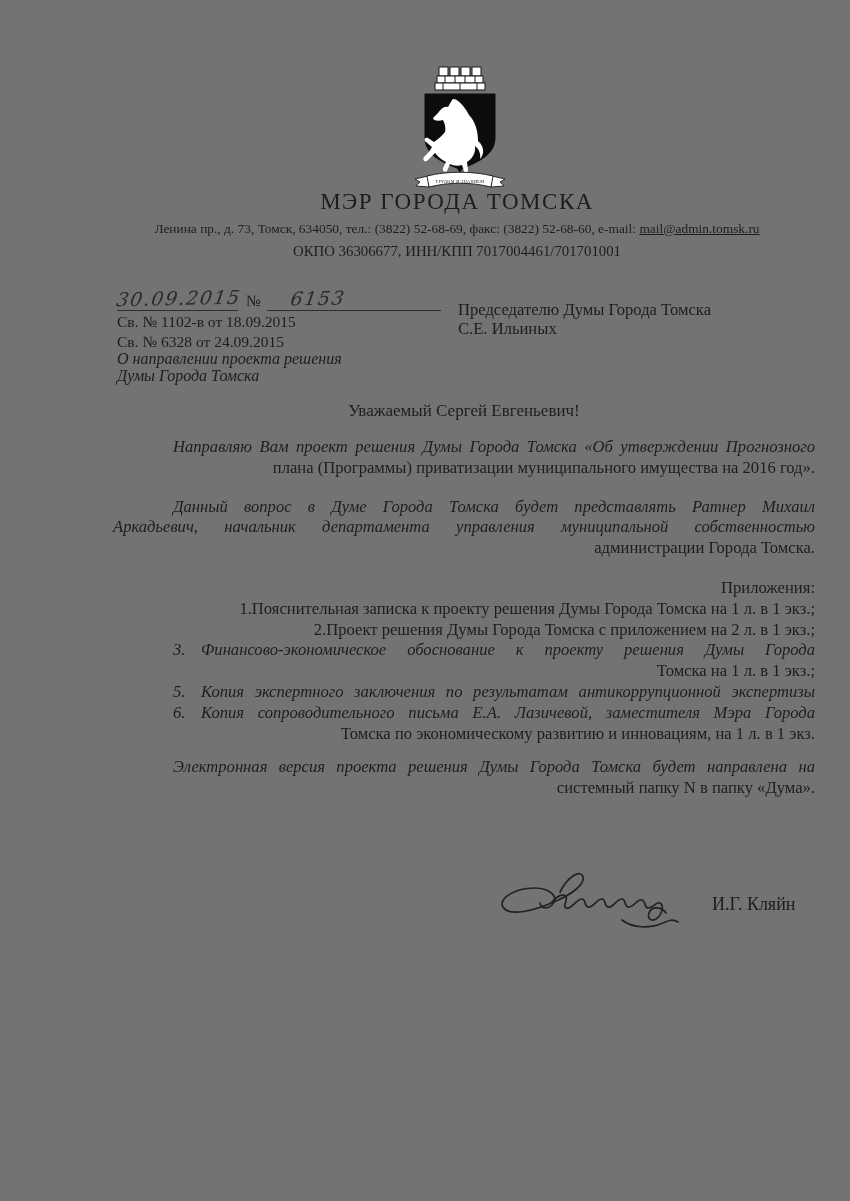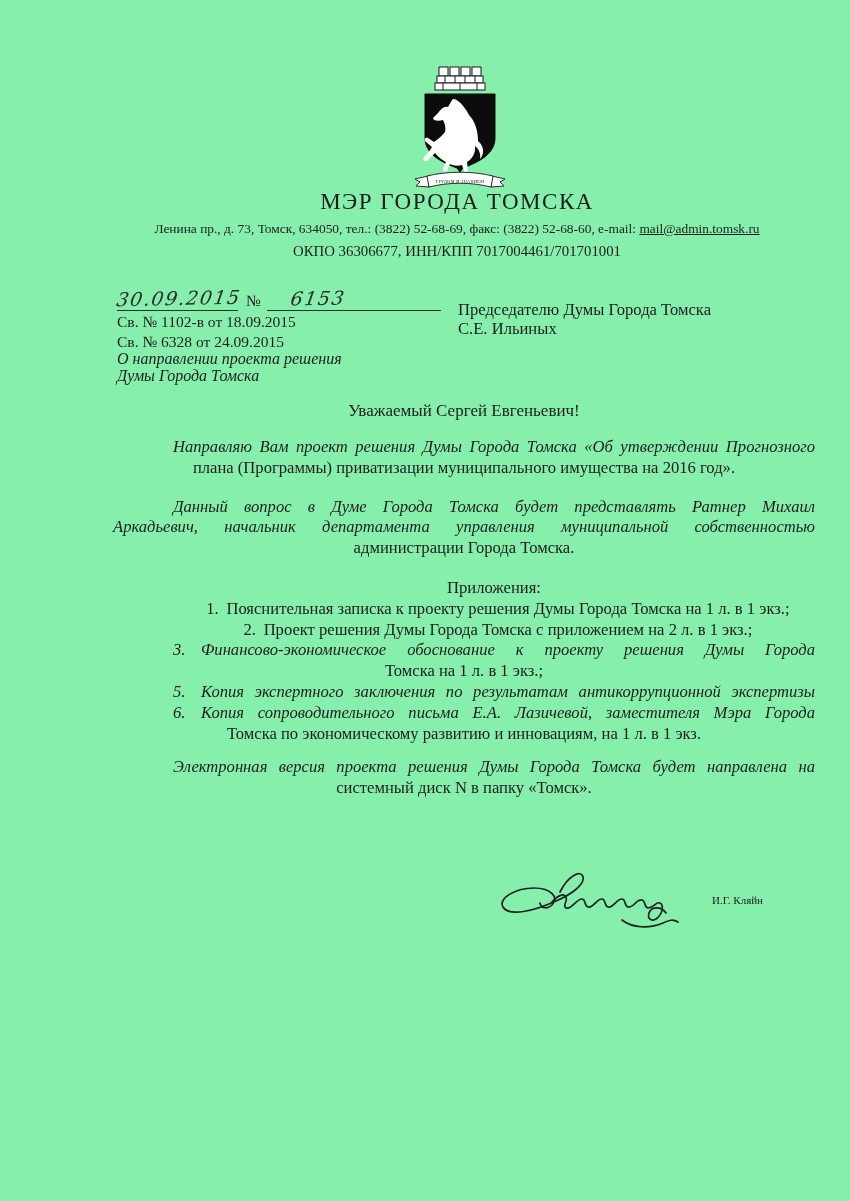--- a/index.html
+++ b/index.html
@@ -1,18 +1,18 @@
 <!DOCTYPE html>
 <html><head>
 <meta charset="utf-8">
 <style>
   html,body { margin:0; padding:0; background:#888; }
   #page {
     position:relative; width:850px; height:1201px; margin:0 auto;
-    background:#86efac; overflow:hidden;
+    background:#737373; overflow:hidden;
     font-family:"Liberation Serif","DejaVu Serif",serif;
     color:#1d1d1d;
     -webkit-font-smoothing:antialiased;
   }
   .abs { position:absolute; }
 
   
   #crest { left:412px; top:64px; width:96px; height:124px; }
   #org-title {
     left:57px; top:189px; width:800px; text-align:center;
@@ -38,32 +38,32 @@
   .wline { border-bottom:1.5px solid #2e2e2e; padding-bottom:1px; }
   #ref-date-cell { width:121px; text-align:center; }
   #ref-no-sign { font-size:15.5px; margin:0 6px 1px 8px; }
   #ref-num-cell { width:150px; text-align:left; padding-left:24px; }
   #ref-svid { left:117px; top:312px; font-size:15.5px; line-height:19.5px; }
   #subject { left:117px; top:350px; font-size:16px; line-height:17.2px; font-style:italic; }
   #addressee { left:458px; top:300px; font-size:16.6px; line-height:19px; }
 
   
   #body-col { left:113px; top:437px; width:702px; font-size:16.6px; line-height:20.8px; }
-  .line { text-align:center; }
+  .line { text-align:right; }
   .line.fj { text-align:justify; text-align-last:justify;font-style:italic; }
   .line.first { text-indent:60px; }
   .num { display:inline-block; width:28px; text-indent:0; }
   #salutation { left:113px; top:401px; width:702px; text-align:center; font-size:17px; }
   .gap-p2 { margin-top:18px; }
   .gap-label { margin-top:19px; }
   .gap-p3 { margin-top:13px; }
 
   
   #sig-flourish { left:494px; top:864px; width:216px; height:76px; }
-  #sig-name { left:712px; top:894px; font-size:11px; white-space:nowrap; }
+  #sig-name { left:712px; top:894px; font-size:18px; white-space:nowrap; }
 </style>
 </head>
 <body>
 
 <div id="page">
 
   <svg id="crest" class="abs" viewBox="0 0 96 124">
     <g stroke="#181818" stroke-width="1" fill="#ffffff">
       <rect x="27" y="3" width="9" height="9"></rect>
       <rect x="38" y="3" width="9" height="9"></rect>
@@ -149,21 +149,21 @@
     <div>
       <div class="line fj first"><span class="num">5.</span><span>Копия экспертного заключения по результатам антикоррупционной экспертизы</span></div>
     </div>
     <div>
       <div class="line fj first"><span class="num">6.</span><span>Копия сопроводительного письма Е.А. Лазичевой, заместителя Мэра Города</span></div>
       <div class="line">Томска по экономическому развитию и инновациям, на 1 л. в 1 экз.</div>
     </div>
 
     <div class="gap-p3">
       <div class="line fj first">Электронная версия проекта решения Думы Города Томска будет направлена на</div>
-      <div class="line">системный диск N в папку «Томск».</div>
+      <div class="line">системный папку N в папку «Дума».</div>
     </div>
   </div>
 
   <svg id="sig-flourish" class="abs" viewBox="0 0 216 76" fill="none" stroke="#222222" stroke-width="1.7" stroke-linecap="round">
     <path d="M66,28 C74,12 87,5 89,13 C91,21 76,31 62,37 C40,47 15,53 9,43
              C4,34 22,24 40,24 C58,24 65,34 58,41 C54,45 47,45 46,39"></path>
     <path d="M58,38 C64,31 70,29 72,33 C74,37 68,42 72,44 C78,46 82,35 88,35
              C92,35 90,42 94,43 C100,44 102,35 108,35 C112,35 110,42 114,43
              C120,44 122,35 128,35 C132,35 130,42 134,43 C140,44 142,35 148,36
              C152,37 150,44 154,44 C160,44 162,37 166,39 C170,41 169,50 162,55

